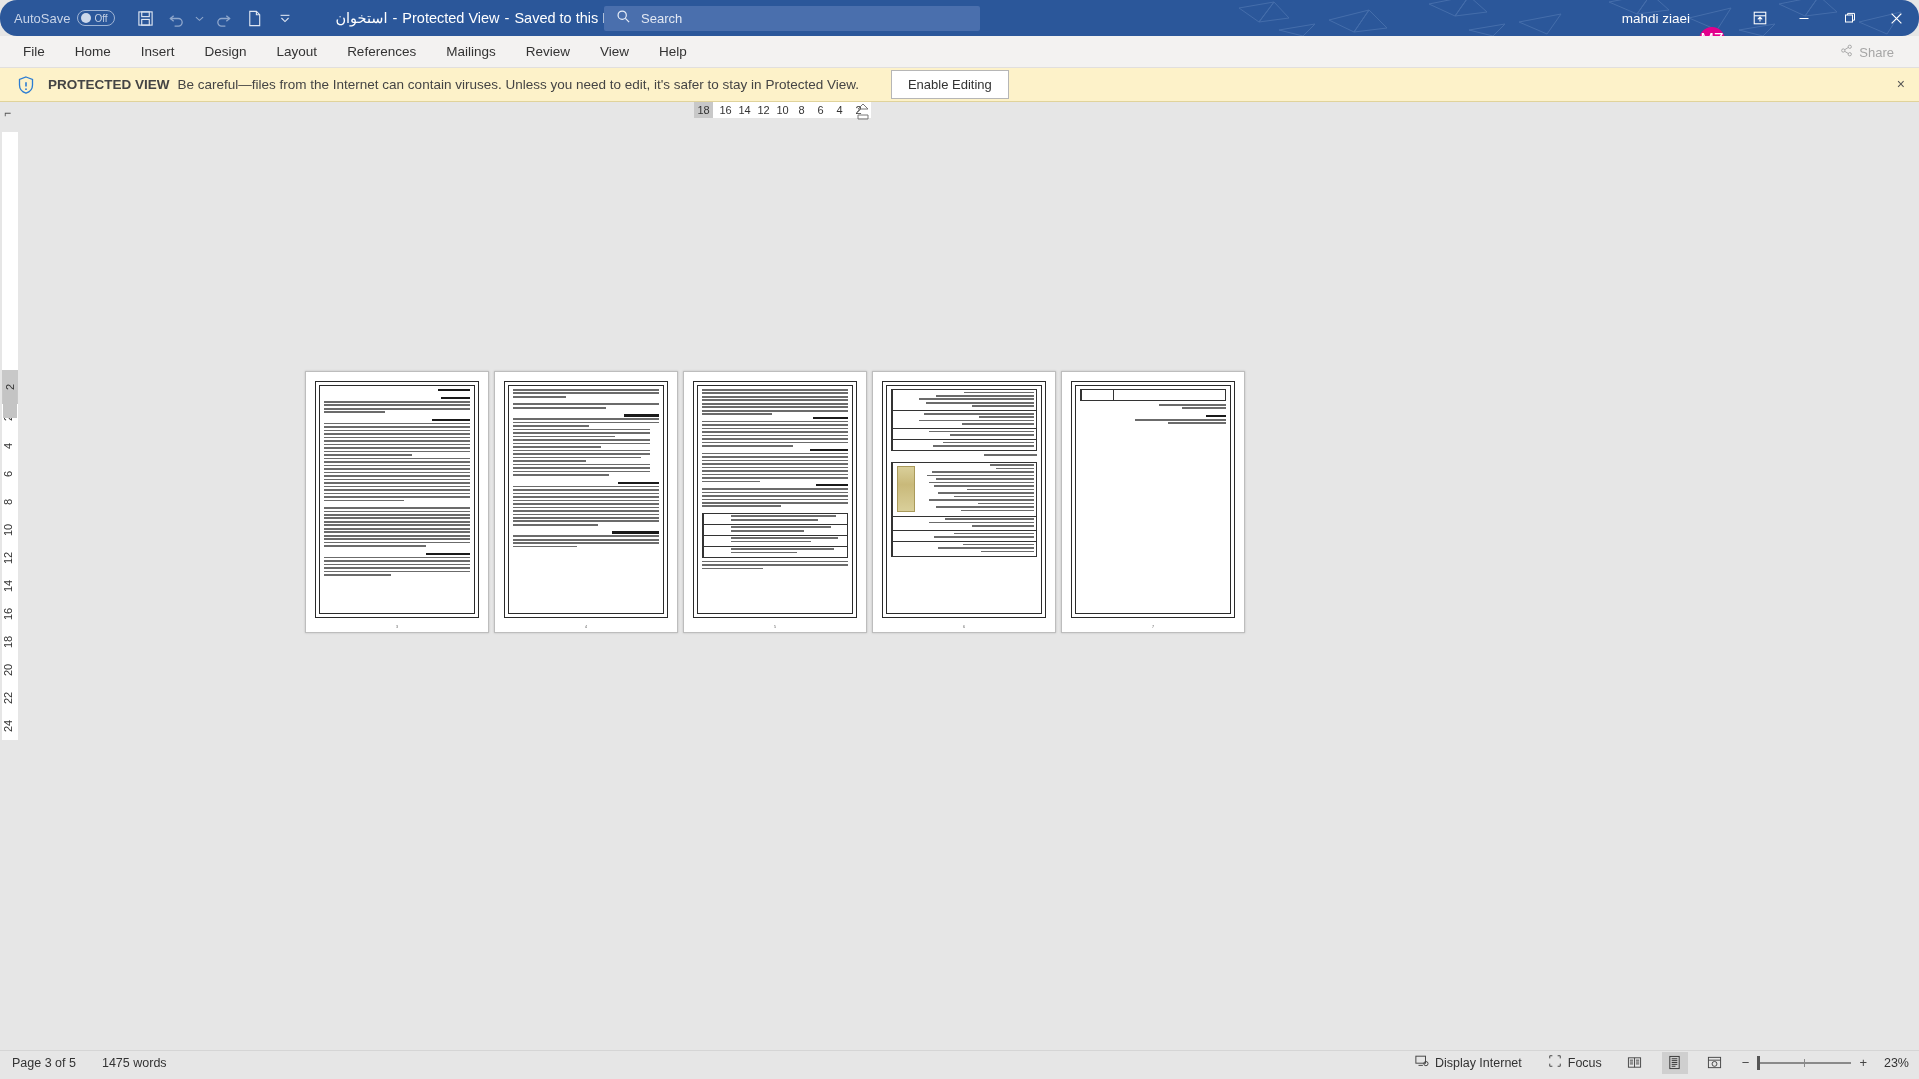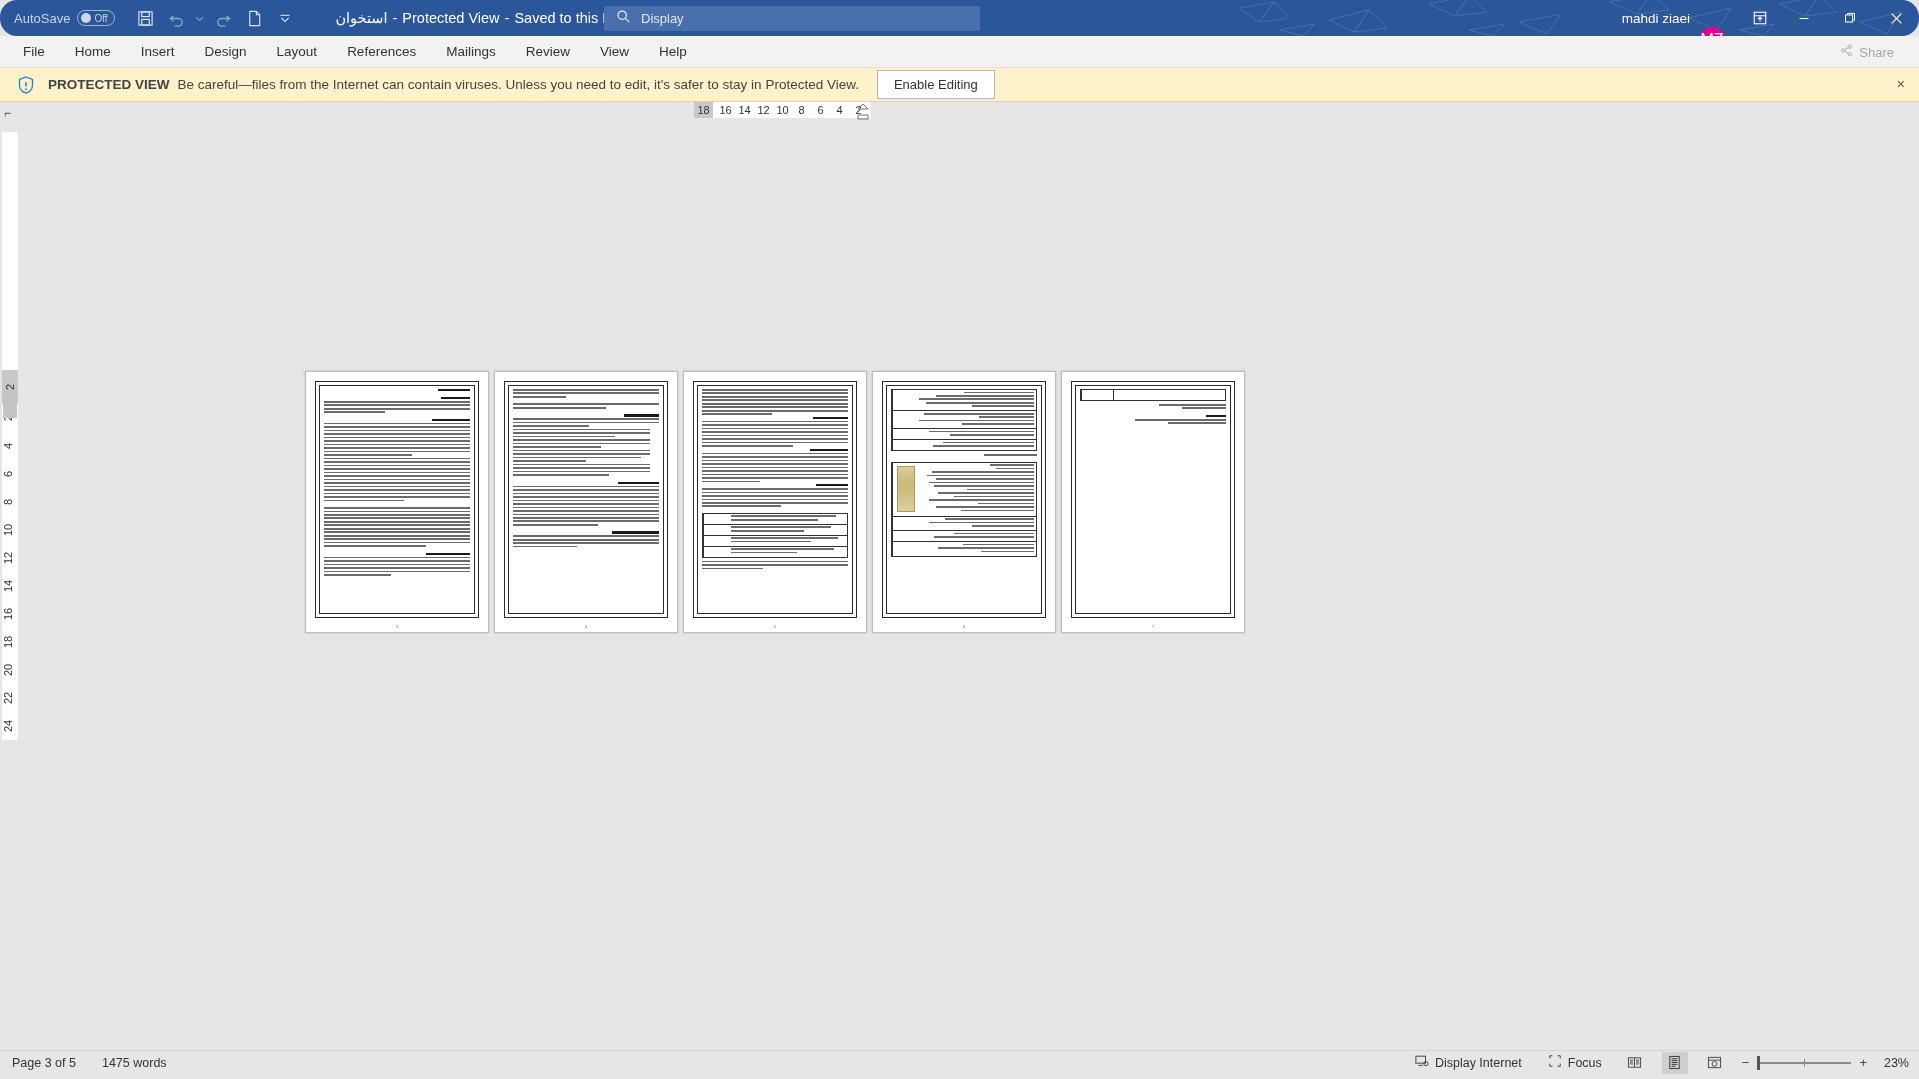--- a/index.html
+++ b/index.html
@@ -130,21 +130,21 @@
     display: flex; align-items: center;
     position: relative;
   }
   .prot-icon { margin-left: 16px; display:flex; align-items:center;}
   .prot-strong {
     font-size: 13.5px; color: #444; font-weight: bold;
     margin-left: 12px;
   }
   .prot-msg { font-size: 13.5px; color: #444; margin-left: 8px; }
   .enable-btn {
-    margin-left: 18px;
+    margin-left: 32px;
     background: #ffffff;
     border: 1px solid #b6b6b6;
     font-size: 13px; color: #333;
     padding: 6px 16px;
   }
   .prot-close {
     position: absolute; right: 14px; top: 8px;
     color: #555; font-size: 14px;
   }
 
@@ -404,21 +404,21 @@
     <span>▾</span>
   </div>
 
   <div class="search-box">
     <span>
       <svg width="15" height="15" viewBox="0 0 16 16" fill="none" stroke="#e8eef8" stroke-width="1.3">
         <circle cx="6.6" cy="6.6" r="4.4"></circle>
           <path d="M10 10 L14 14"></path>
       </svg>
     </span>
-    <span class="ph" title="Search">Display</span>
+    <span class="ph" title="Search">Search</span>
   </div>
 
   <div class="tb-right">
     <span class="username">mahdi ziaei</span>
     <span class="avatar">MZ</span>
     <span class="ribbon-display">
       <svg width="16" height="16" viewBox="0 0 18 18" fill="none" stroke="#ffffff" stroke-width="1.2">
         <rect x="2.5" y="2.5" width="13" height="13"></rect>
         <path d="M2.5 6.5 H15.5"></path>
           <path d="M9 13 L9 8 M6.5 10.5 L9 8 L11.5 10.5"></path>

